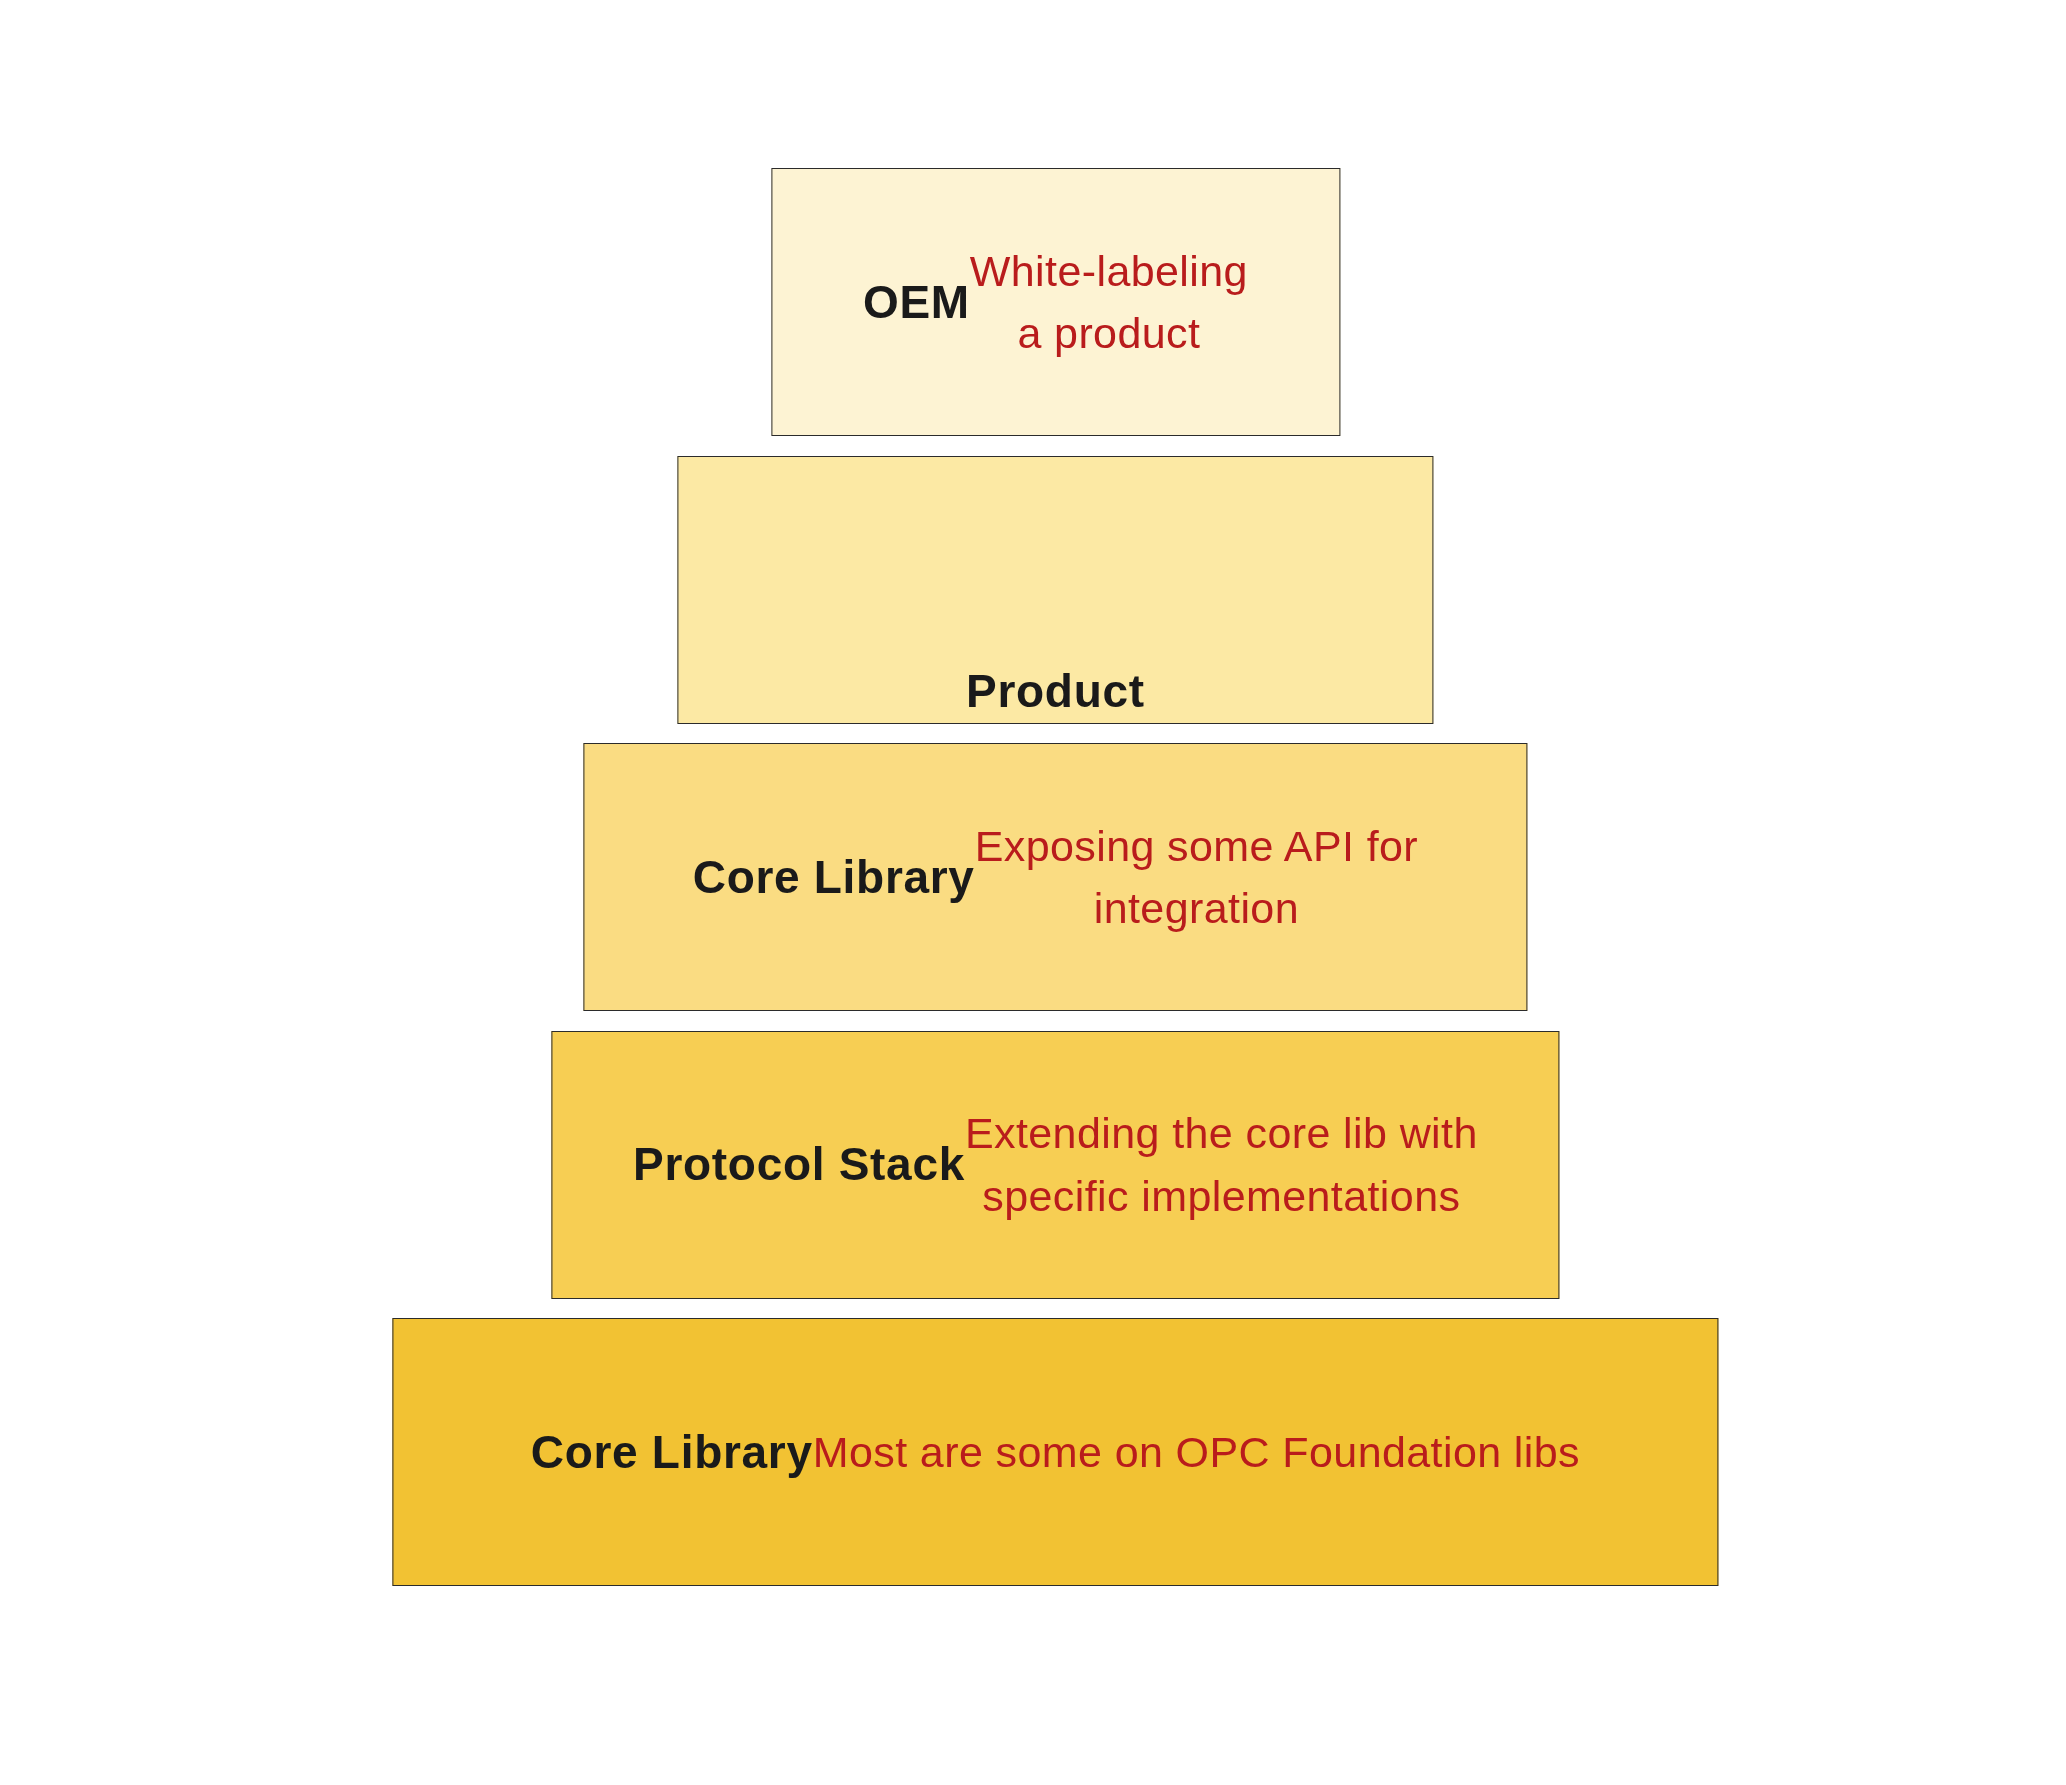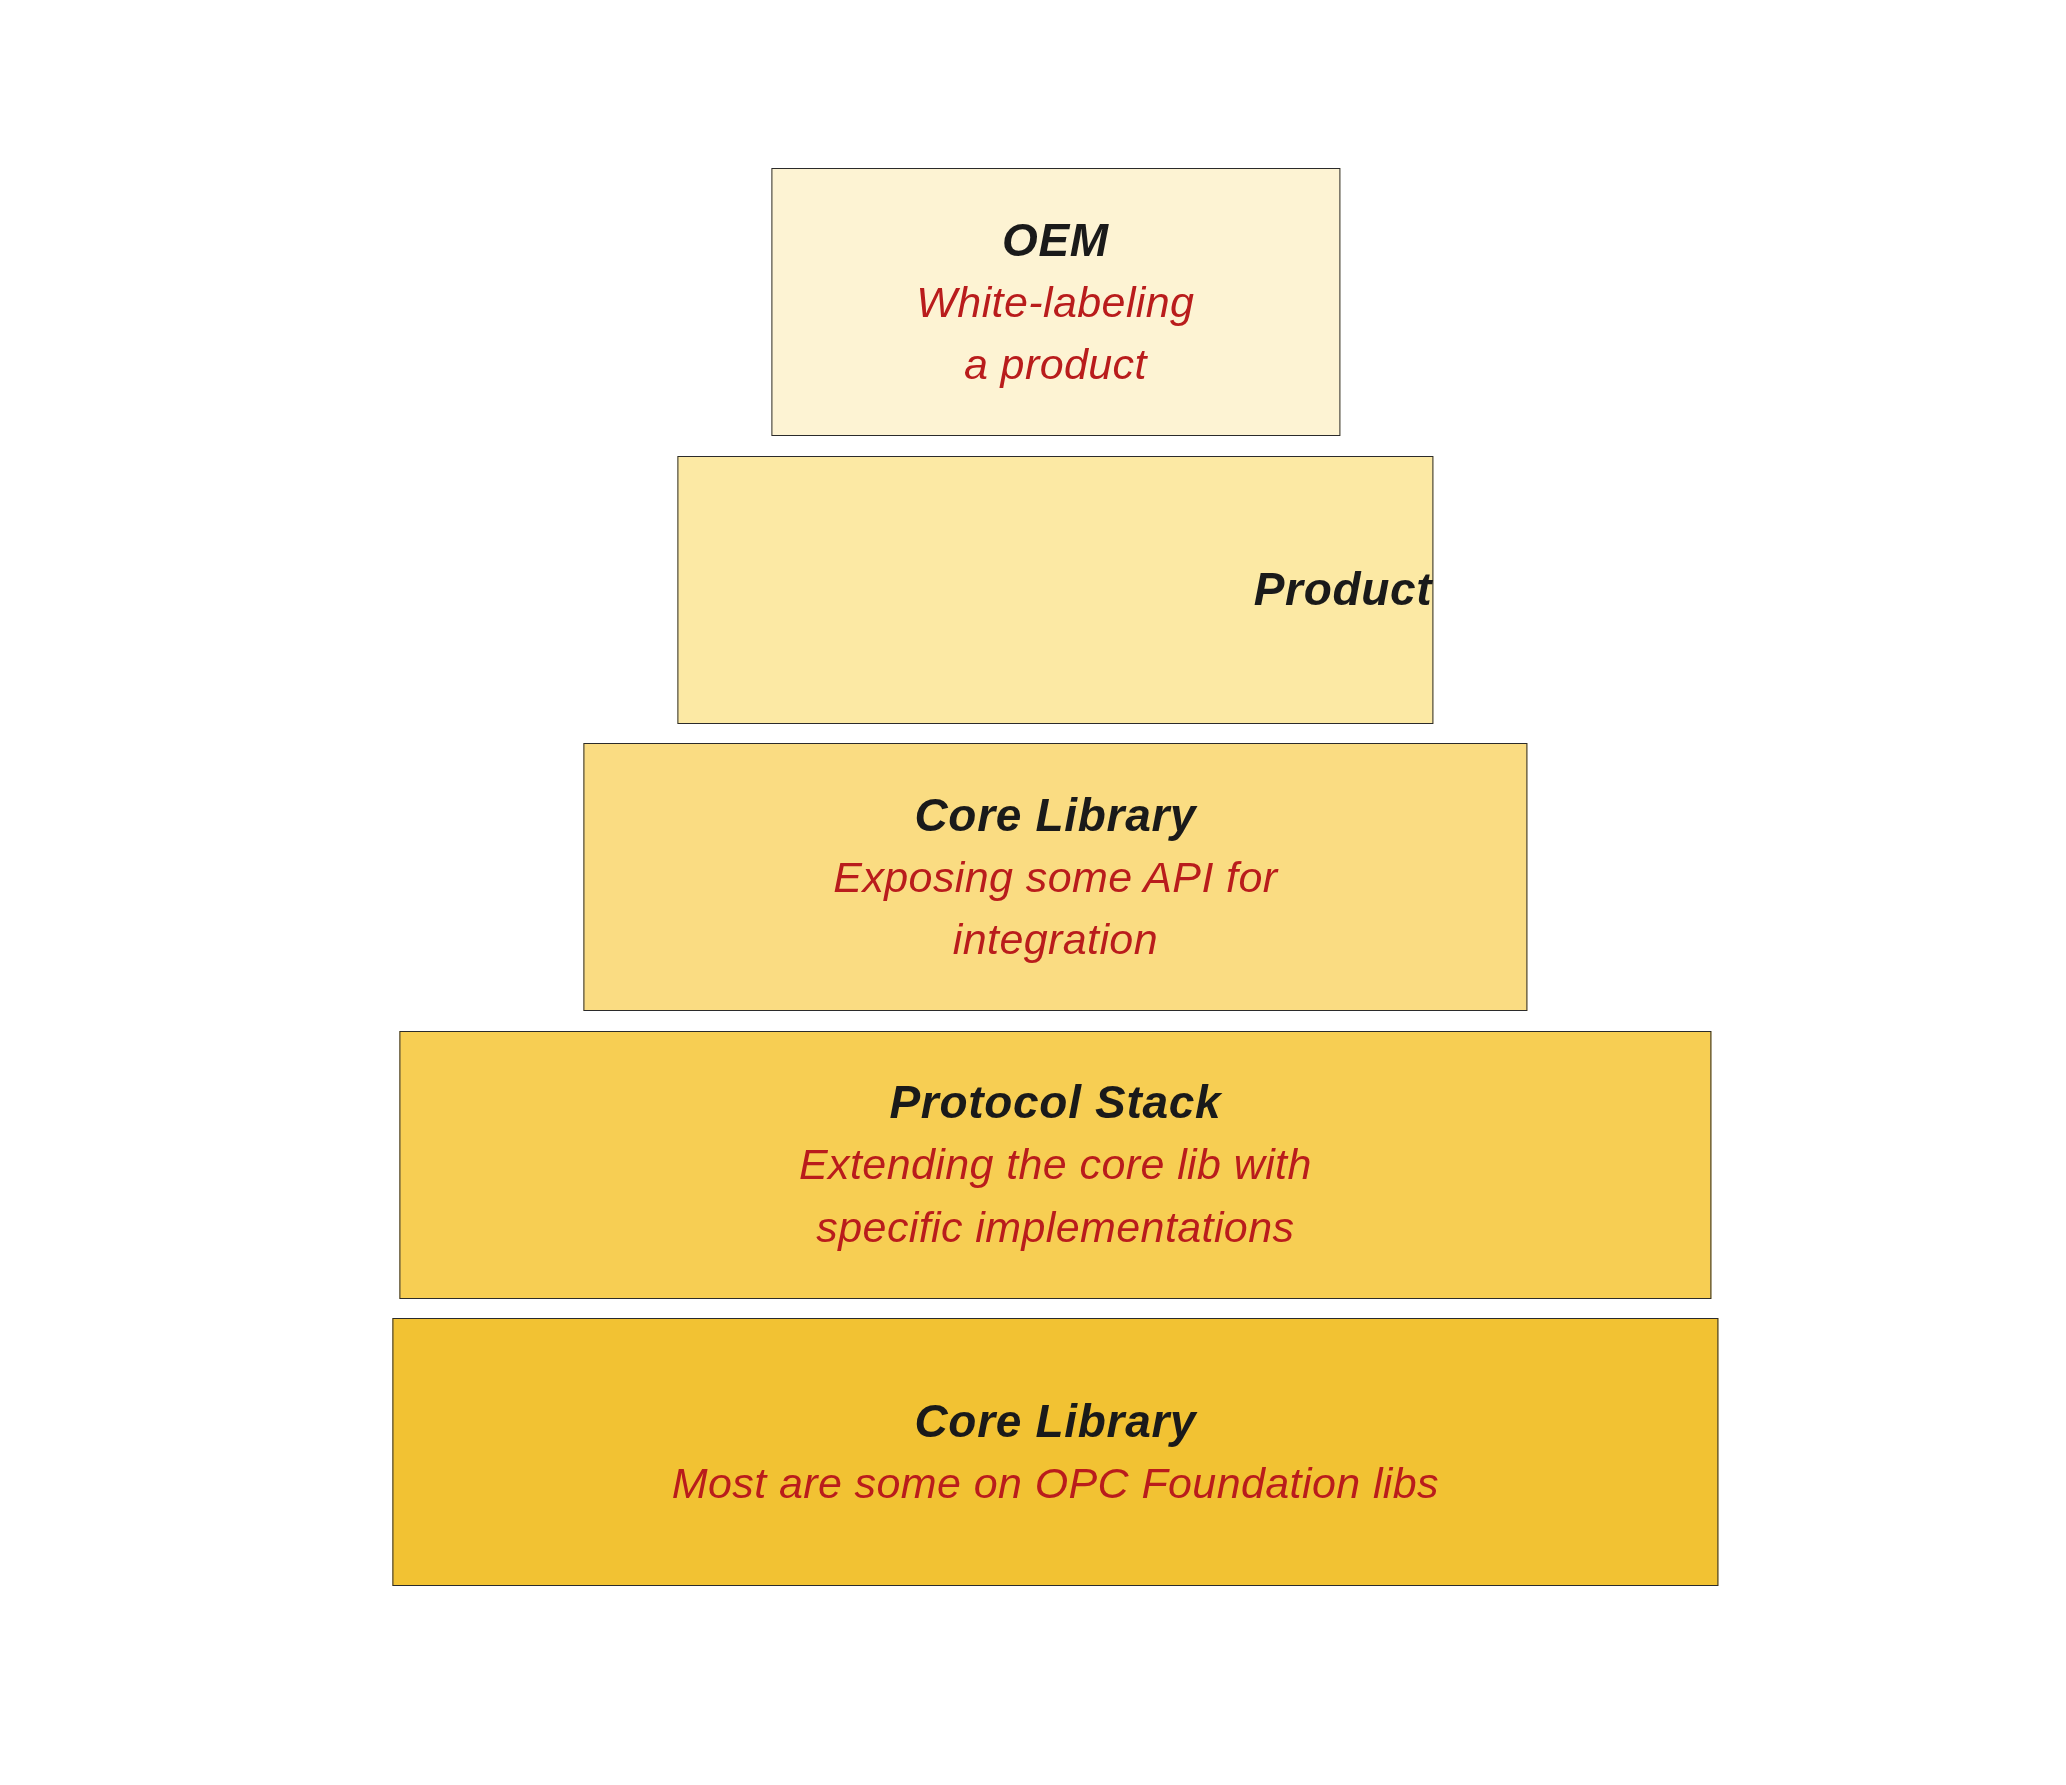--- a/index.html
+++ b/index.html
@@ -23,31 +23,30 @@
     display: flex;
     flex-direction: column;
     align-items: center;
   }
   .layer {
     box-sizing: border-box;
     height: 268px;
     margin-bottom: 19.5px;
     border: 1.5px solid #2b2b2b;
     display: flex;
-    flex-direction: column;
+    flex-direction: row;
     align-items: center;
     justify-content: center;
     text-align: center;
-    font-style: italic;
   }
   .layer:last-child { margin-bottom: 0; }
   .layer-1 { width: 569px; }
   .layer-2 { width: 756px; align-items: flex-end; }
   .layer-3 { width: 944px; }
-  .layer-4 { width: 1312px; }
+  .layer-4 { width: 1008px; }
   .layer-5 { width: 1326px; }
   .layer-title {
     font-weight: 700;
     font-size: 46px;
     line-height: 1.35;
     color: #1a1a1a;
     letter-spacing: 0.7px;
   }
   .layer-subtitle {
     font-weight: 400;

